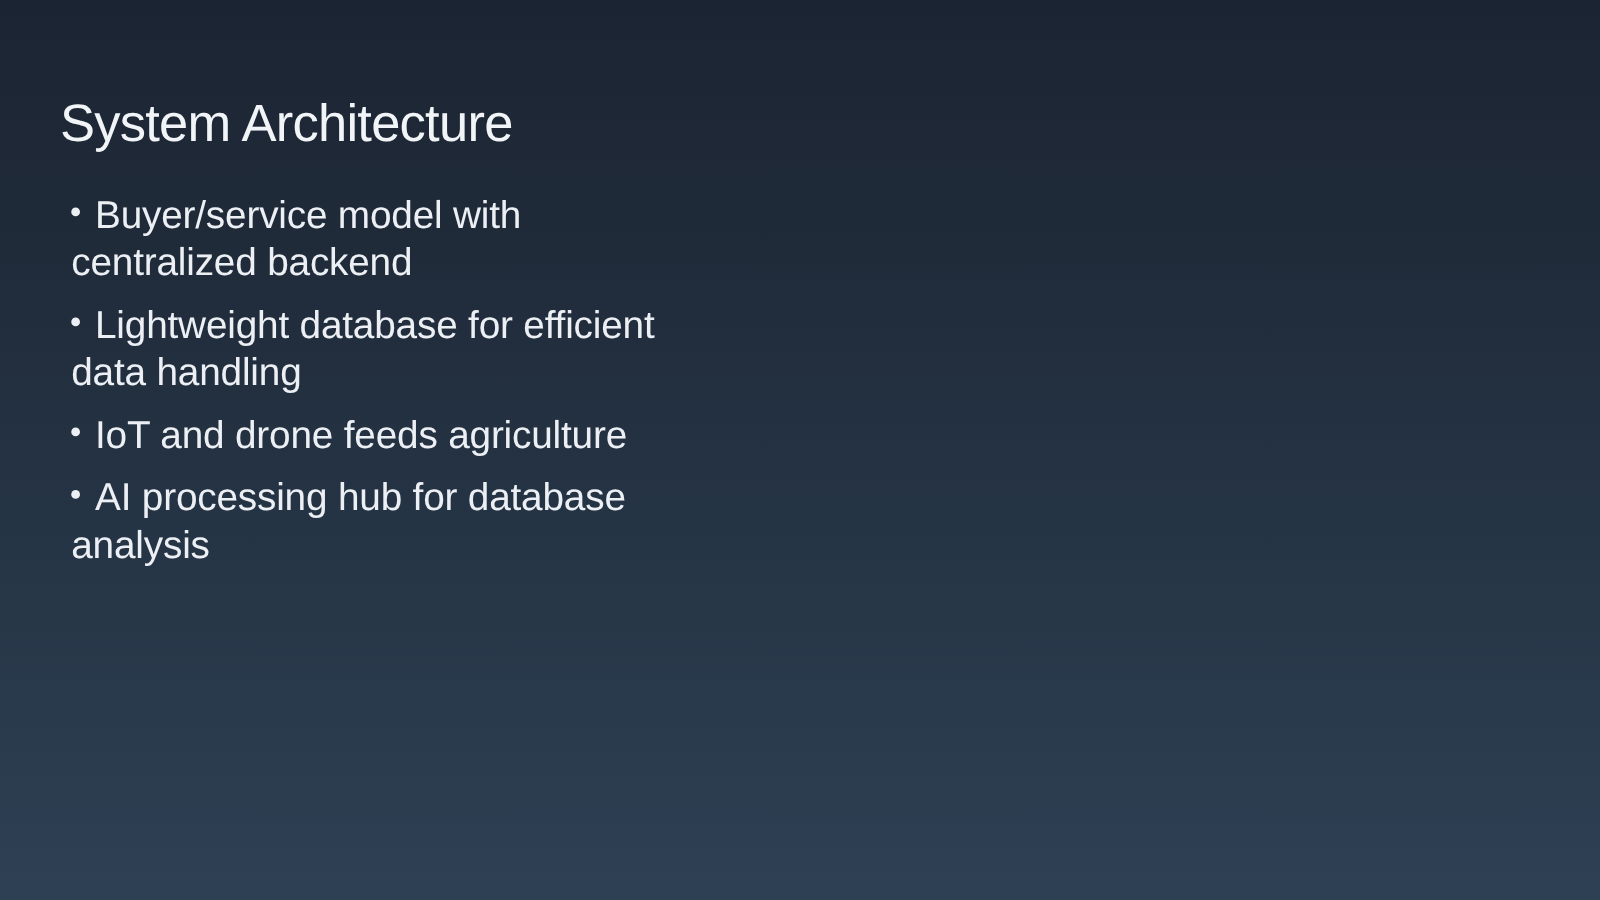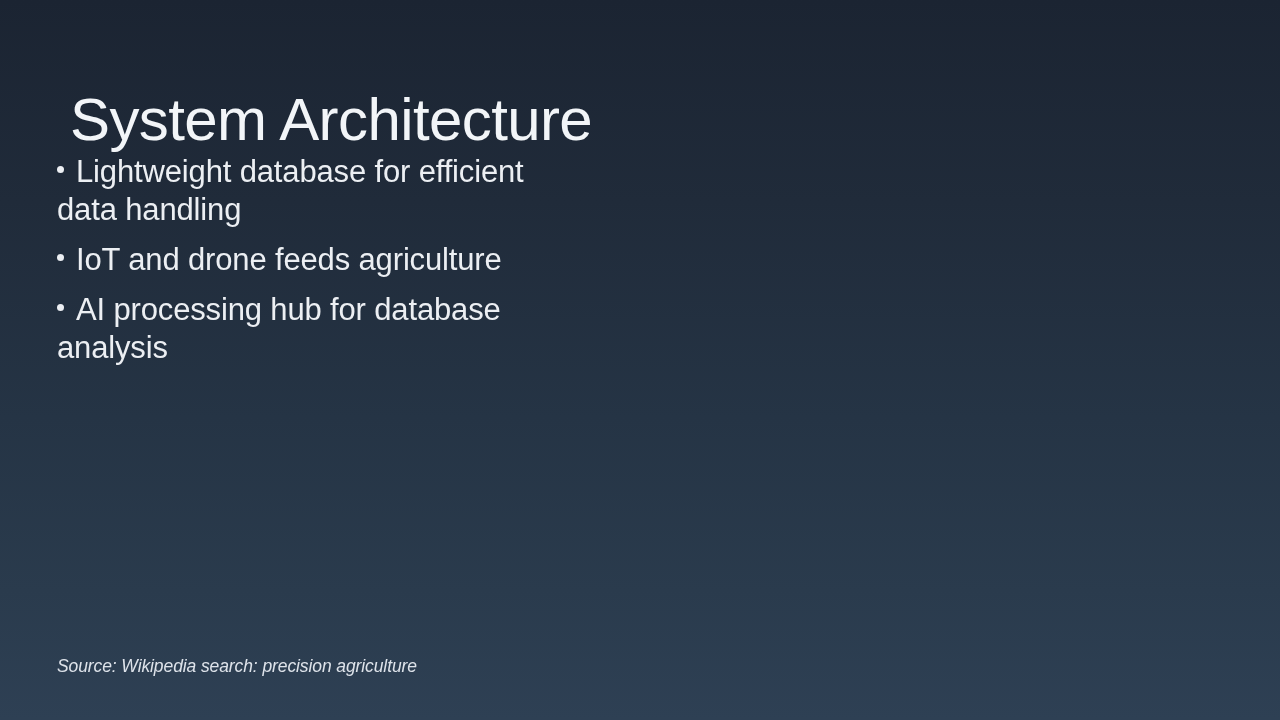--- a/index.html
+++ b/index.html
@@ -18,24 +18,24 @@
     position: relative;
     width: 1280px;
     height: 720px;
     box-sizing: border-box;
     background: linear-gradient(180deg, #1b2432 0%, #202b3a 28%, #253445 58%, #2a3b4d 82%, #2e4054 100%);
     overflow: hidden;
   }
 
   #slide-title {
     position: absolute;
-    left: 70px;
+    left: 48px;
     top: 48px;
     width: 900px;
-    font-size: 60px;
+    font-size: 42px;
     font-weight: 300;
     letter-spacing: -0.6px;
     line-height: 1.08;
     color: #f2f5f8;
     white-space: nowrap;
   }
 
   #bullet-list {
     position: absolute;
     left: 57px;
@@ -89,30 +89,32 @@
 </style>
 </head>
 <body>
 
 <div id="slide">
 
   <h1 id="slide-title">System Architecture</h1>
 
   <ul id="bullet-list">
 
+    <li class="bullet-item">
+      <span class="bullet-dot"></span><span class="bullet-text">Buyer/service model with centralized backend</span>
+    </li>
 
     <li class="bullet-item">
       <span class="bullet-dot"></span><span class="bullet-text">Lightweight database for efficient data handling</span>
     </li>
 
     <li class="bullet-item">
       <span class="bullet-dot"></span><span class="bullet-text">IoT and drone feeds agriculture</span>
     </li>
 
     <li class="bullet-item">
       <span class="bullet-dot"></span><span class="bullet-text">AI processing hub for database analysis</span>
     </li>
 
   </ul>
 
-  <div id="source-note">Source: Wikipedia search: precision agriculture</div>
 
 </div>
 
 </body></html>

